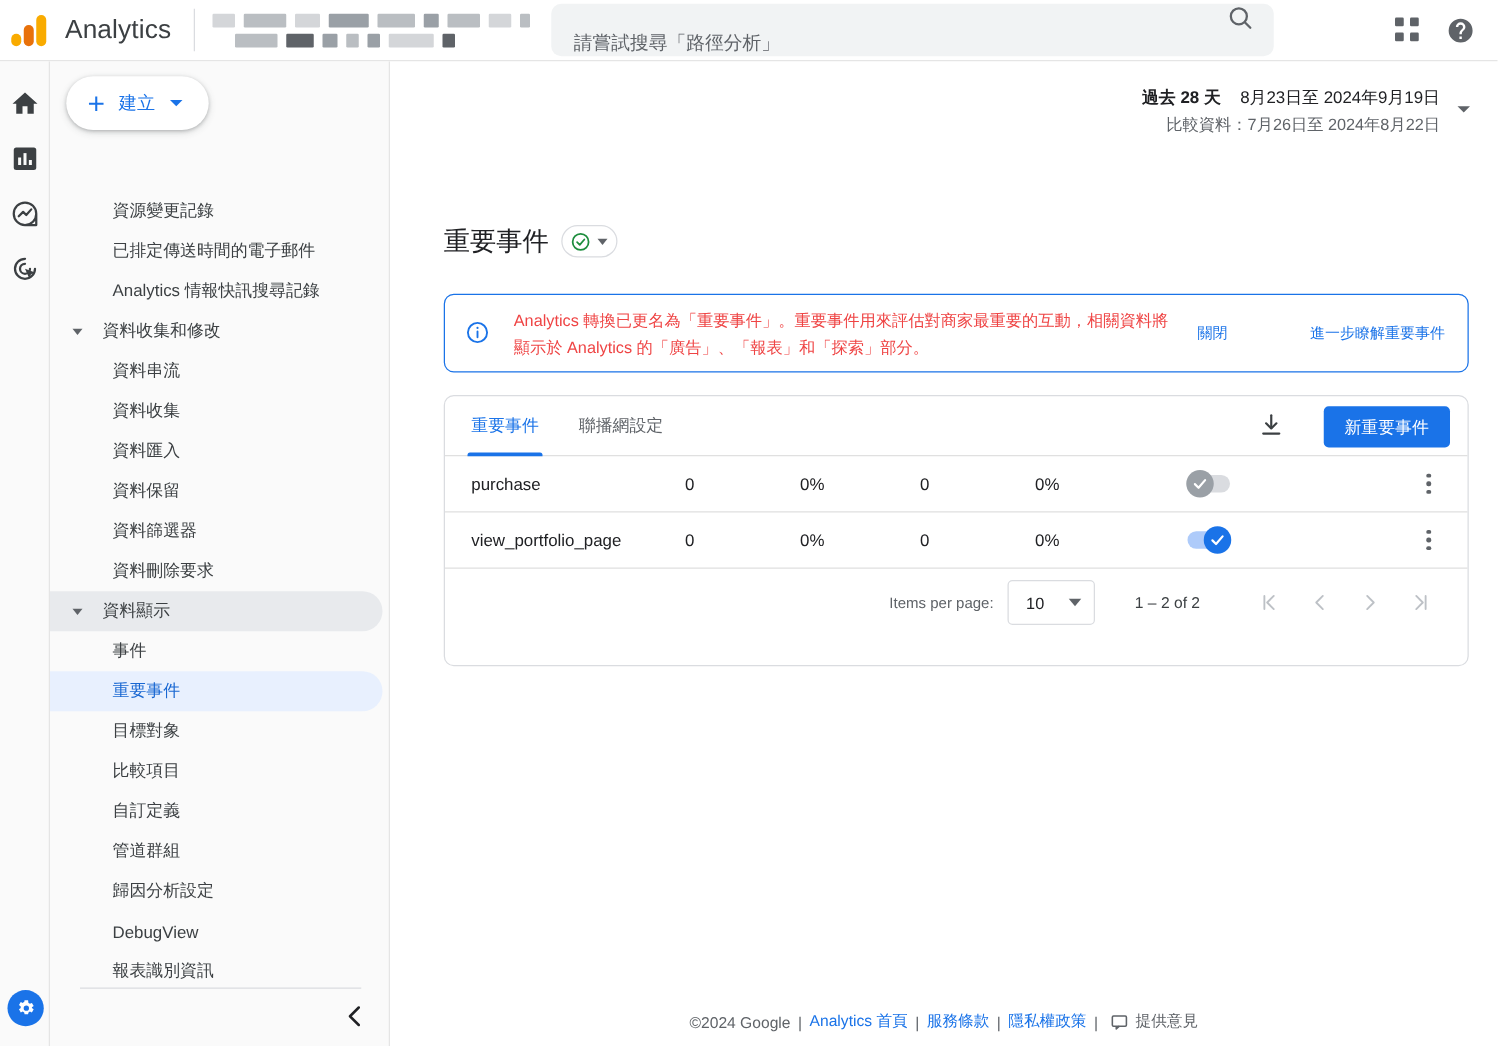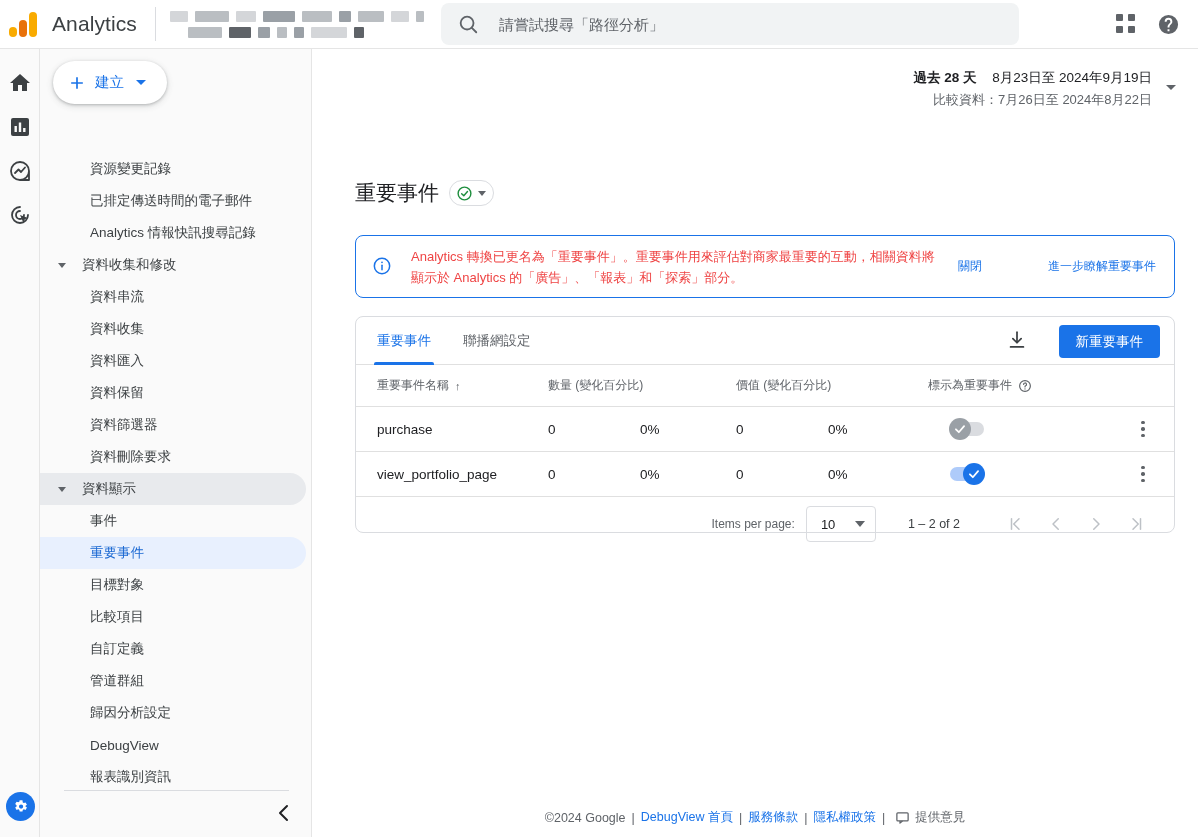--- a/index.html
+++ b/index.html
@@ -33,21 +33,21 @@
   .redacted-block { display:flex; flex-direction: column; gap: 5px; }
   .redacted-row { display: flex; gap: 7px; }
   .rb { height: 11px; border-radius: 1px; }
   .rb.l { background: #d4d6d9; }
   .rb.d { background: #9aa0a6; }
   .rb.x { background: #babec2; }
   .rb.k { background: #5f6368; }
 
   .search-wrap {
     margin-left: 17px; width: 578px; height: 42px; background: #f1f3f4;
-    border-radius: 8px; display: flex; align-items: center; padding: 0 16px;
+    border-radius: 8px; display: flex; align-items: flex-end; padding: 0 16px; flex-direction: column;
   }
   .search-wrap .sicon { width: 22px; height: 22px; flex: none; color: #5f6368; }
   .search-input {
     border: 0; background: transparent; outline: none; margin-left: 18px;
     font-size: 15px; color: #3c4043; width: 100%;
     font-family: "Liberation Sans", "DejaVu Sans", sans-serif;
   }
   .search-input::placeholder { color: #5f6368; }
   .topbar-right { margin-left: auto; display: flex; align-items: center; gap: 21px; padding-right: 18px;}
   .apps-grid { width: 20px; height: 20px; display: grid; grid-template-columns: 7px 7px; grid-template-rows: 7px 7px; gap: 5px; }
@@ -393,41 +393,20 @@
       <div class="tab active">重要事件</div>
       <div class="tab">聯播網設定</div>
       <svg class="dl-icon" viewBox="0 0 24 24" fill="none" stroke="currentColor" stroke-width="1.9" stroke-linecap="round" stroke-linejoin="round">
         <line x1="12" y1="3.5" x2="12" y2="14.5"></line>
           <polyline points="7.5,10.5 12,15 16.5,10.5"></polyline>
           <line x1="5" y1="19.5" x2="19" y2="19.5"></line>
       </svg>
       <div class="new-btn">新重要事件</div>
     </div>
 
-    <div class="thead">
-      <div class="c-name">
-        <span>重要事件名稱</span>
-        <span class="sort-arrow">↑</span>
-      </div>
-      <div class="c-count">
-        <span>數量 (變化百分比)</span>
-      </div>
-      <div class="c-value">
-        <span>價值 (變化百分比)</span>
-      </div>
-      <div class="c-mark">
-        <span>標示為重要事件</span>
-        <svg class="help-sm" viewBox="0 0 24 24" fill="none" stroke="currentColor" stroke-width="2">
-          <circle cx="12" cy="12" r="9.2"></circle>
-            <path d="M9.6 9.2a2.5 2.5 0 1 1 3.4 2.4c-.7.3-1 .9-1 1.7v.3" stroke-linecap="round"></path>
-          <circle cx="12" cy="17" r="1.1" fill="currentColor" stroke="none"></circle>
-        </svg>
-      </div>
-      <div class="c-menu"></div>
-    </div>
 
     <div id="rows">
         <div class="trow">
           <div class="c-name">
             <span>purchase</span>
           </div>
           <div class="c-count">
             <span class="v1">0</span>
             <span>0%</span>
           </div>
@@ -511,21 +490,21 @@
           <polyline points="8,5 15,12 8,19"></polyline>
             <line x1="18" y1="5" x2="18" y2="19"></line>
         </svg>
       </div>
     </div>
   </div>
 
   <div class="footer">
     <span>©2024 Google</span>
     <span class="sep">|</span>
-    <a>DebugView 首頁</a>
+    <a>Analytics 首頁</a>
     <span class="sep">|</span>
     <a>服務條款</a>
     <span class="sep">|</span>
     <a>隱私權政策</a>
     <span class="sep">|</span>
     <svg class="fb-icon" viewBox="0 0 24 24" fill="none" stroke="currentColor" stroke-width="2">
       <rect x="3" y="4.5" width="18" height="13" rx="1.5"></rect>
         <polyline points="8,17.5 8,21 12,17.5" stroke-linejoin="round"></polyline>
     </svg>
     <span>提供意見</span>

